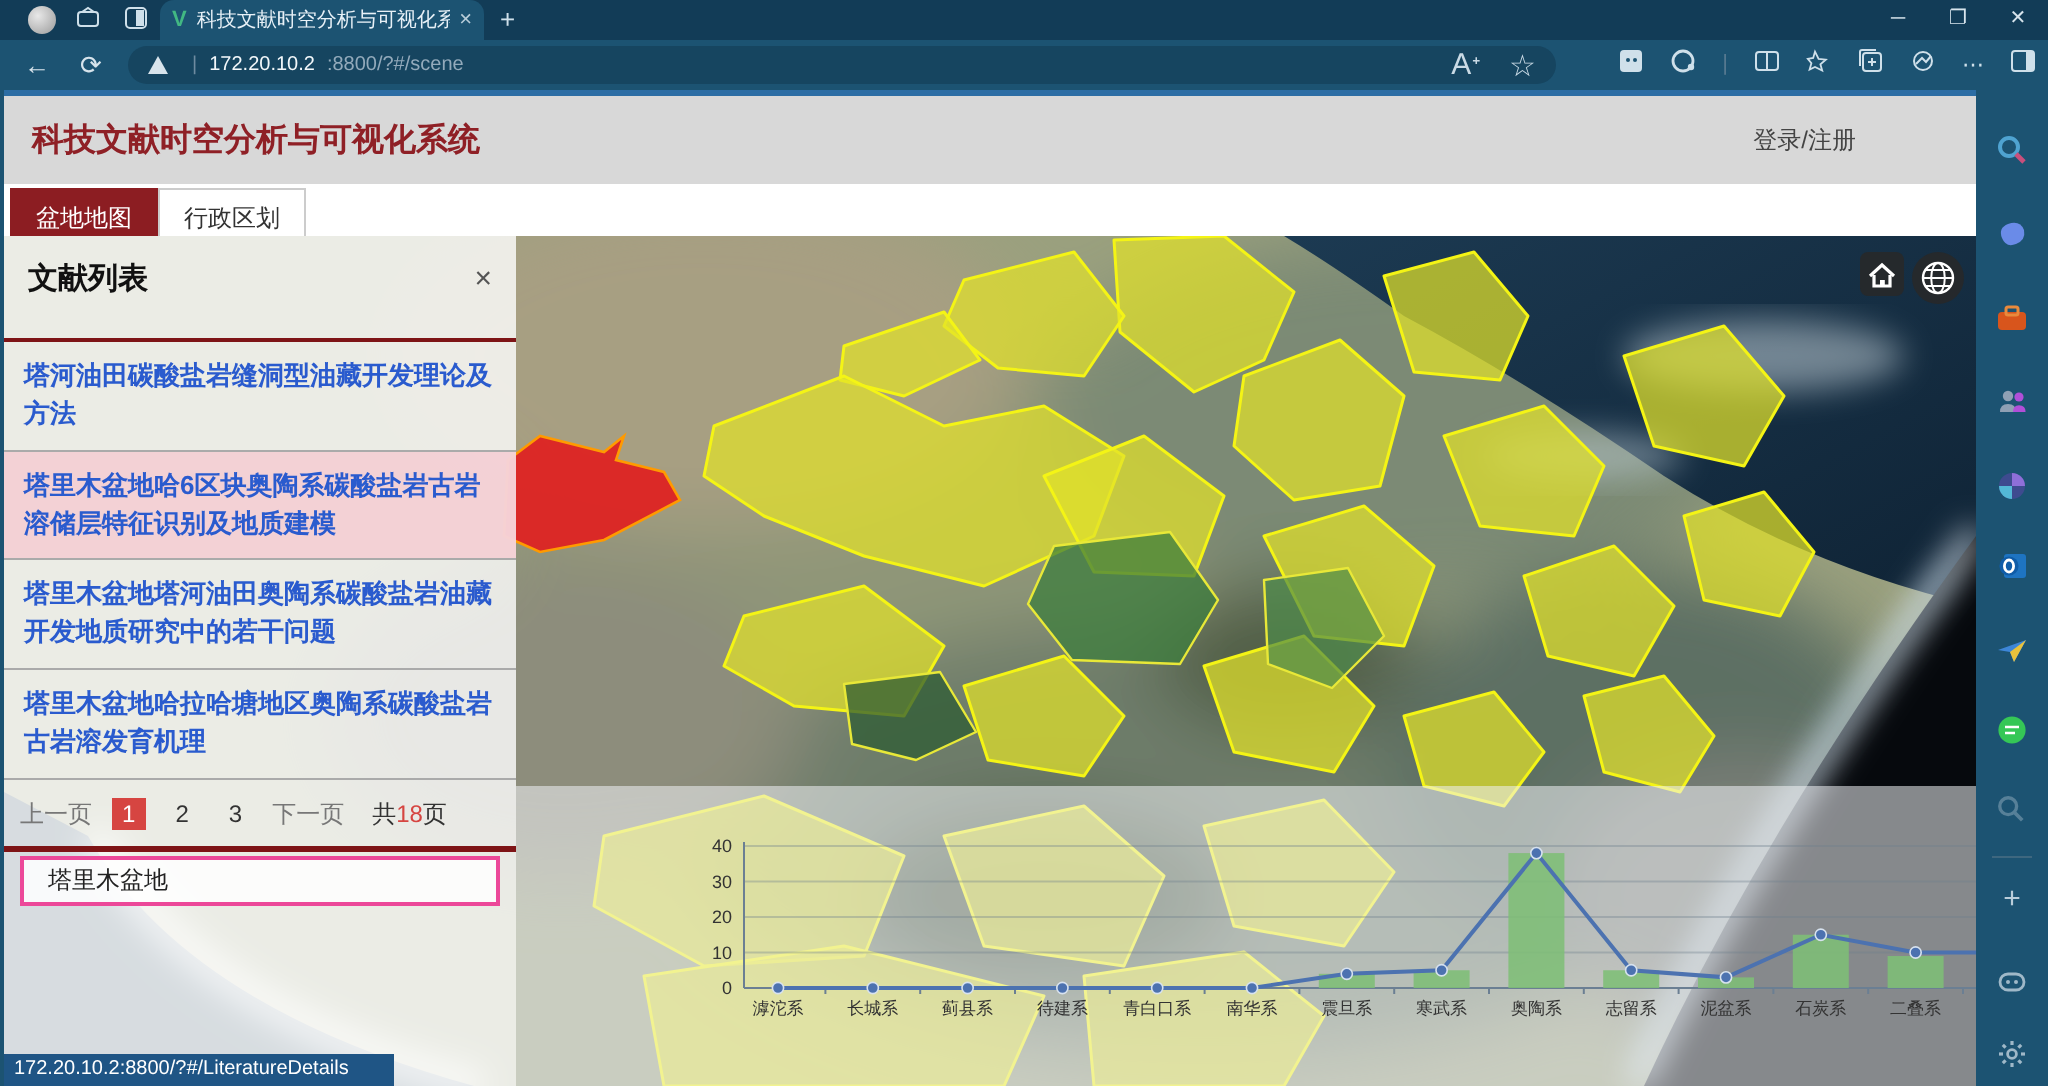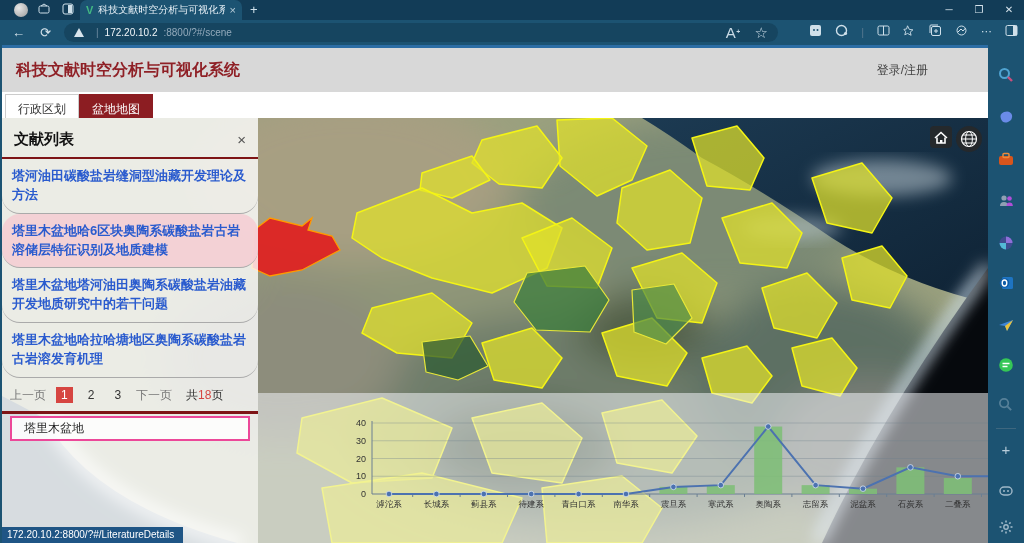--- a/index.html
+++ b/index.html
@@ -63,40 +63,40 @@
   .mc-home { right:36px; width:22px; height:22px; background:rgba(40,40,40,.85); border-radius:4px; }
   .mc-globe { right:6px; width:26px; height:26px; background:rgba(40,40,40,.85); border-radius:50%; }
 
   
   .chart-ov { position:absolute; left:256px; top:275px; width:730px; height:150px;
               background:rgba(240,243,245,0.55); }
 
   
   .litpanel { position:absolute; left:0; top:0; width:256px; height:425px;
               background:rgba(255,255,255,0.80); }
-  .lit-head { display:flex; align-items:center; padding:12px 12px 8px 12px;
+  .lit-head { display:flex; align-items:center; padding:12px 12px 20px 12px;
               border-bottom:2px solid #7E1416; }
   .lit-title { font-size:15px; font-weight:bold; color:#111; }
   .lit-close { margin-left:auto; color:#555; font-size:15px; }
   .lit-item { padding:8px 10px; font-size:13px; font-weight:bold; color:#2A5BCE;
-              line-height:1.45; border-bottom:1px solid #aaa;border-radius:18px; }
+              line-height:1.45; border-bottom:1px solid #aaa; }
   .lit-item.hl { background:rgba(244,205,210,0.85); }
   .pager { display:flex; align-items:center; gap:10px; padding:9px 20px 7px 8px;
            font-size:12px; border-bottom:3px solid #7E1416; }
   .pg-btn { color:#777; }
   .pg-num { color:#333; padding:1px 5px; }
   .pg-num.active { background:#D64541; color:#fff; }
   .pg-total { color:#333; margin-left:4px; }
   .pg-total b { color:#D64541; font-weight:normal; }
   .region-lab { padding:8px 8px 4px 8px; font-size:13px; font-weight:bold; color:#111; }
   .region-box { margin:2px 8px; border:2px solid #ec4899; background:rgba(255,255,255,0.85);
                 padding:2px 12px; font-size:12px; color:#222; }
 
   .status-tip { position:absolute; left:0; bottom:0; background:#1F5585; color:#fff;
-                font-size:10px; padding:2px 9px 3px 5px; }
+                font-size:10px; padding:2px 23px 3px 5px; }
 </style>
 </head>
 <body>
 
 <div class="window">
 
   <div class="titlebar">
     <div class="avatar"></div>
     <div class="tb-ico" style="left:36px;">
       <svg width="12" height="12" viewBox="0 0 12 12">
@@ -232,22 +232,22 @@
         </svg></span>
   </div>
 
   <div class="page">
     <div class="topline"></div>
     <div class="pg-header">
       <span class="pg-title">科技文献时空分析与可视化系统</span>
       <span class="auth">登录/注册</span>
     </div>
     <div class="view-tabs">
+      <span class="vtab active">盆地地图</span>
       <span class="vtab plain">行政区划</span>
-      <span class="vtab active">盆地地图</span>
     </div>
 
     <div class="content">
 
       <svg class="map-svg" width="986" height="425" viewBox="0 0 986 425">
         <defs>
           <filter id="blur18">
               <feGaussianBlur stdDeviation="18"></feGaussianBlur>
             </filter>
           <filter id="blur8">

